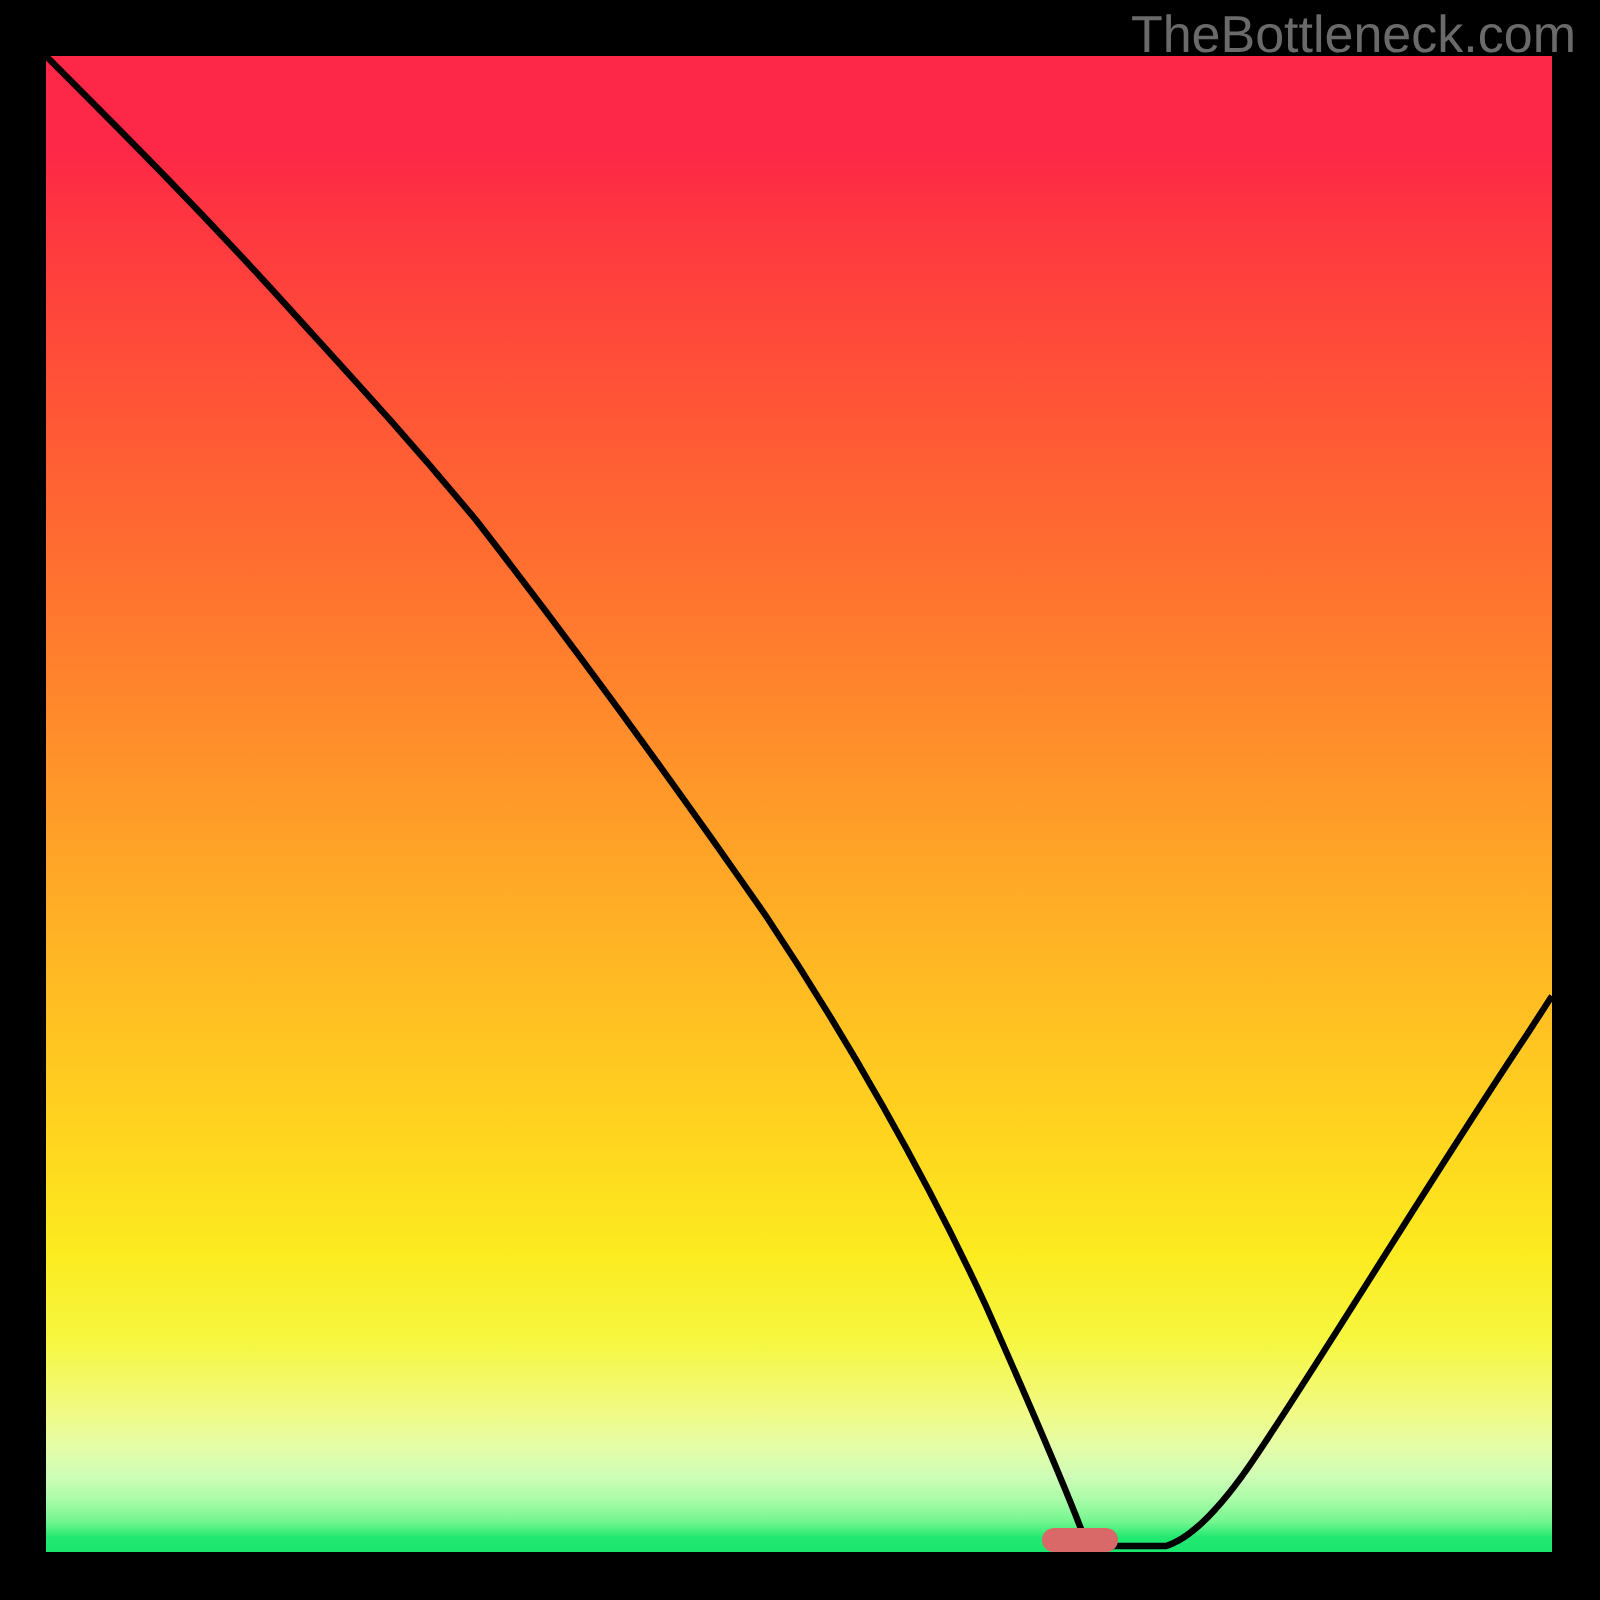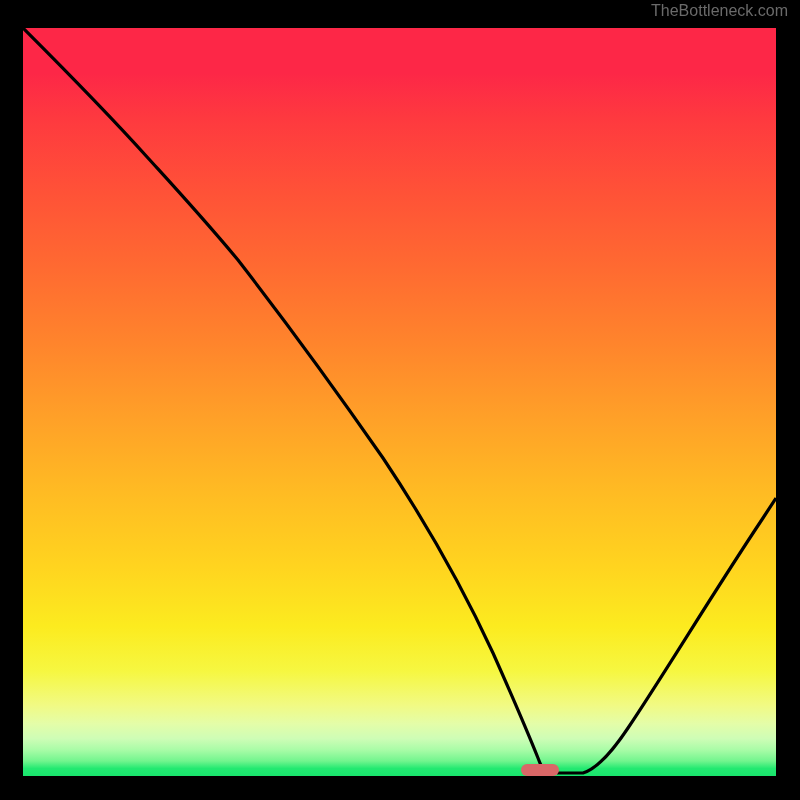--- a/index.html
+++ b/index.html
@@ -15,21 +15,21 @@
     position: relative;
     width: 800px;
     height: 800px;
     background: #000;
   }
   .watermark {
     position: absolute;
     top: 2px;
     right: 12px;
     color: #6a6a6a;
-    font-size: 16px;
+    font-size: 26px;
     font-weight: 500;
   }
   .plot-area {
     position: absolute;
     left: 23px;
     top: 28px;
     width: 753px;
     height: 748px;
     overflow: hidden;
   }

